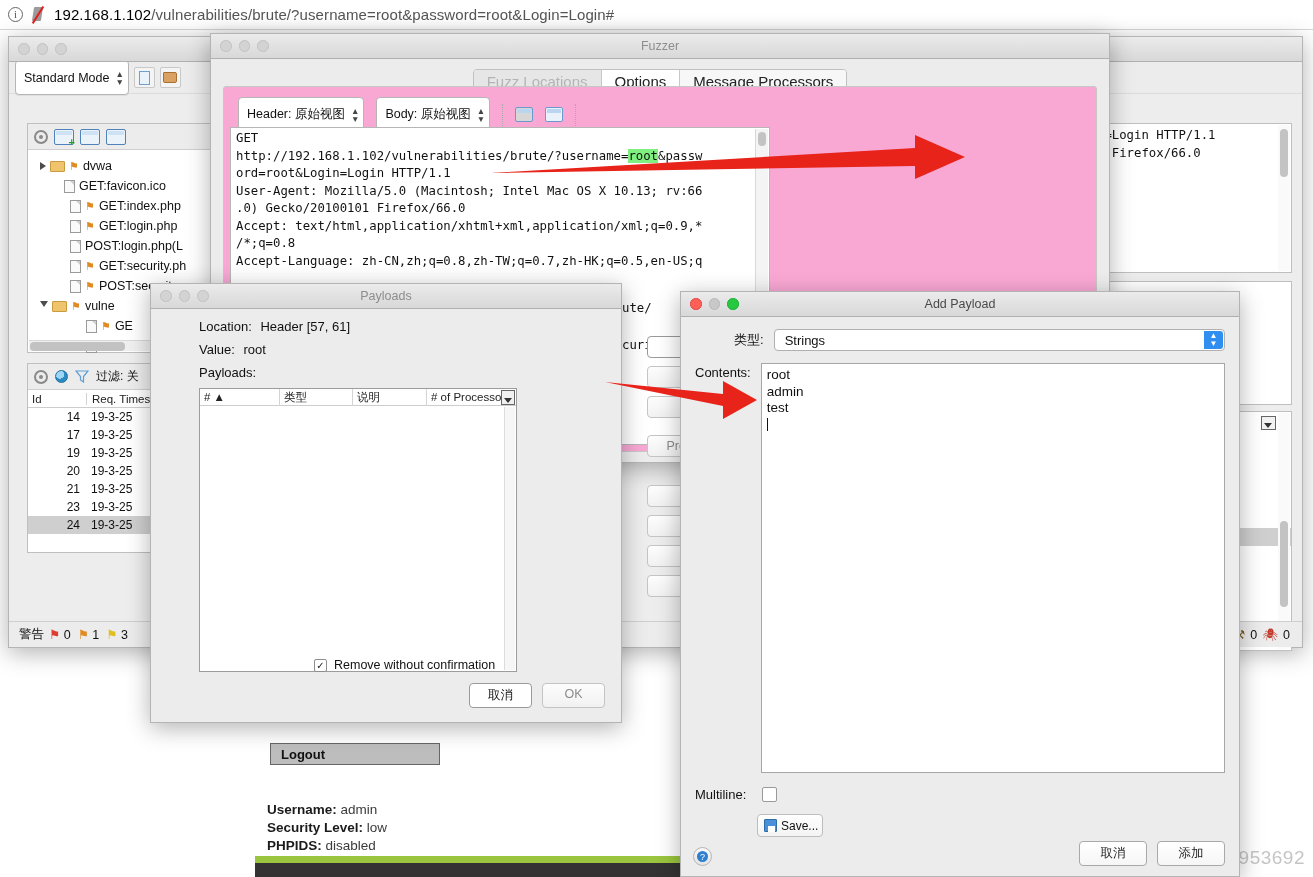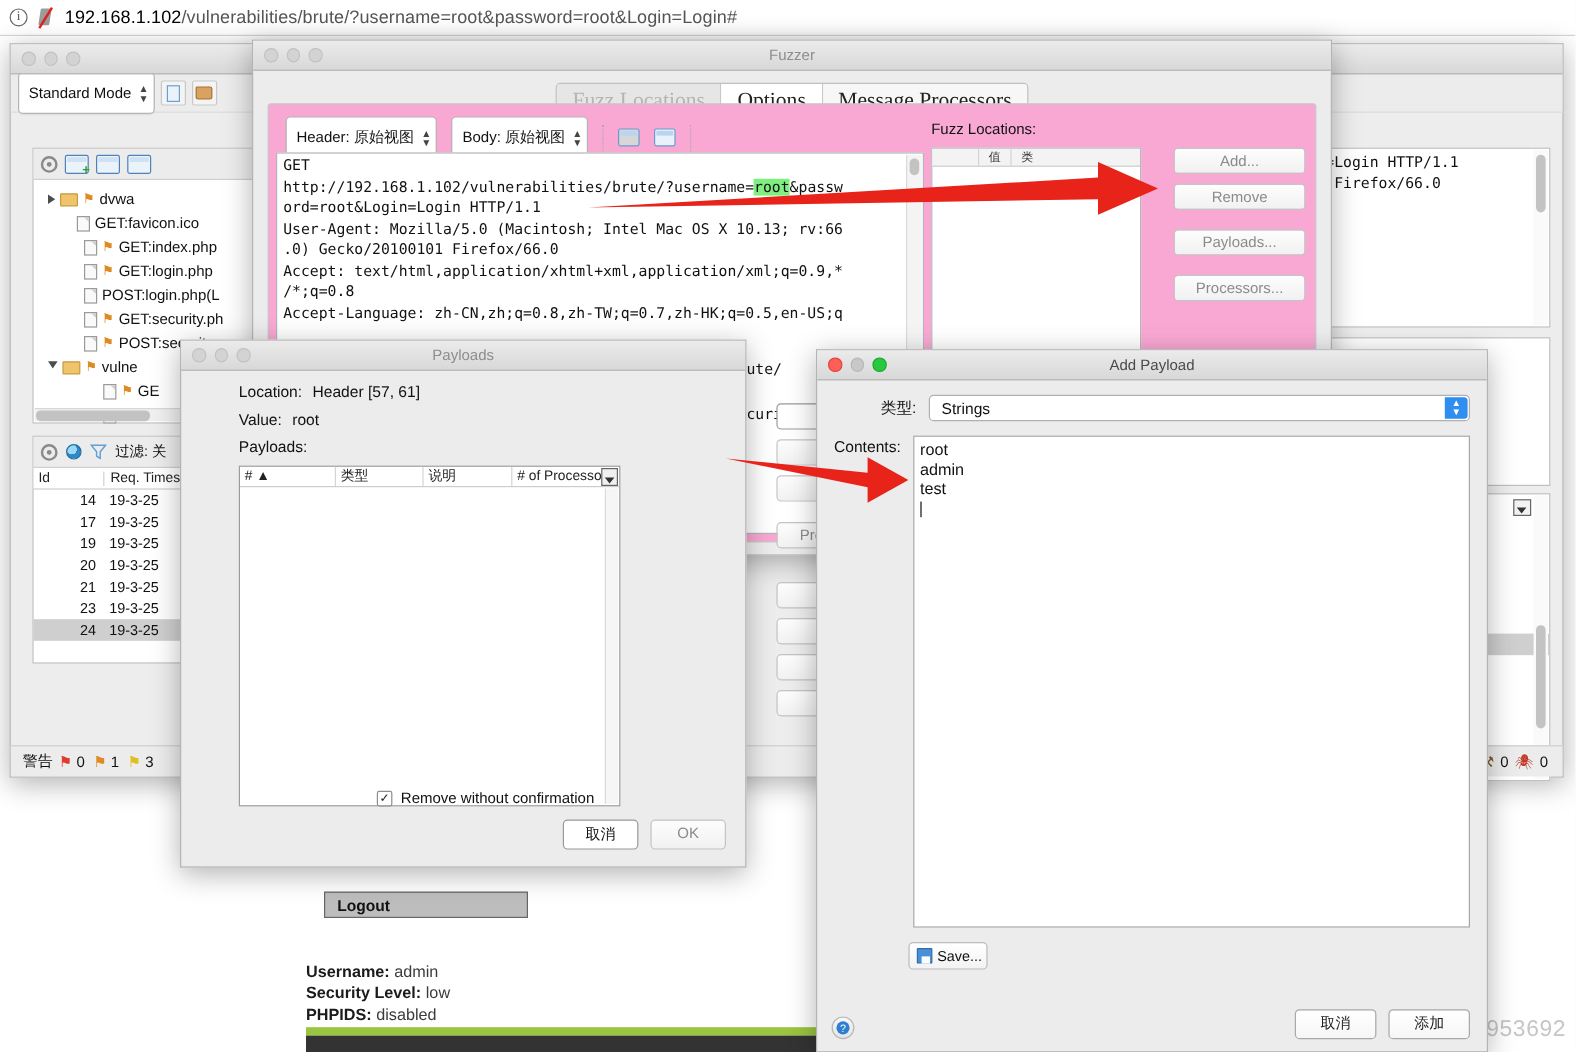--- a/index.html
+++ b/index.html
@@ -133,21 +133,21 @@
   
   .statusbar{ position:absolute; left:0; right:0; bottom:0; height:26px; background:#ececec;
     border-top:1px solid #cfcfcf; display:flex; align-items:center; font-size:12.5px; color:#111; }
   .sb-left{ display:flex; align-items:center; gap:5px; padding-left:10px; }
   .sb-right{ margin-left:auto; display:flex; align-items:center; gap:5px; padding-right:12px; }
 
   
   #fuzzer { left:210px; top:33px; width:900px; height:430px; }
   .tabs { display:flex; justify-content:center; margin-top:10px; }
   .tabstrip { display:flex; border:1px solid #c0c0c0; border-radius:4px; overflow:hidden; background:#f2f2f2; }
-  .tab { padding:3px 13px; font-size:18px; color:#222; border-right:1px solid #c8c8c8; background:#f7f7f7;font-family:Liberation Serif, serif;}
+  .tab { padding:3px 13px; font-size:15px; color:#222; border-right:1px solid #c8c8c8; background:#f7f7f7;}
   .tab:last-child{border-right:none;}
   .tab.disabled{ color:#b4b4b4; background:#e6e6e6;}
   .tab.active{ background:#ffffff;}
   .fz-inner { position:absolute; left:12px; top:52px; right:12px; bottom:10px;
     background:#f9a8d4; border:1px solid #c7c7c7; border-radius:3px; }
   .fz-controls{ display:flex; align-items:center; gap:12px; padding:10px 0 0 14px;}
   .view-btn{ width:18px;height:15px;border:1.5px solid #6b9ad0;background:#e9f2fb;border-radius:2px;position:relative;}
   .view-btn.on{ background:#d7d7d7; }
   .view-btn::before{content:"";position:absolute;left:1px;top:1px;right:1px;height:4px;background:#b9d5ef;}
   .dotted-sep{ width:1px; height:22px; border-left:1px dotted #aaa; }
@@ -206,21 +206,21 @@
   .help-btn{ position:absolute; left:12px; bottom:10px; width:19px;height:19px;border-radius:50%;
     background:linear-gradient(#f8f8f8,#e4e4e4); border:1px solid #b5b5b5; display:flex;align-items:center;justify-content:center;}
   .help-dot{ width:11px;height:11px;border-radius:50%;background:#2f7fd0;color:#fff;font-size:9px;display:flex;align-items:center;justify-content:center;}
   .ap-foot{ position:absolute; right:14px; bottom:10px; display:flex; gap:10px;}
   .ap-foot .btn{ width:68px; }
 
   
   #dvwa{ position:absolute; left:255px; top:725px; width:430px; height:152px; background:#fff; }
   .dv-logout{ margin:18px 0 0 15px; width:170px; height:22px; background:#bdbdbd; border:1px solid #666;
     display:flex; align-items:center; padding-left:10px; font-size:13px; font-weight:bold; color:#111;}
-  .dv-info{ margin:36px 0 0 0; font-size:13.5px; color:#3b3b3b; line-height:18px;}
+  .dv-info{ margin:36px 0 0 12px; font-size:13.5px; color:#3b3b3b; line-height:18px;}
   .dv-info b{ color:#1b1b1b; }
   .dv-green{ position:absolute; left:0; right:0; bottom:14px; height:7px; background:#9ac53e;}
   .dv-dark{ position:absolute; left:0; right:0; bottom:0; height:14px; background:#333;}
 
   
   .arrow{ position:absolute; pointer-events:none; }
 
   
   .wm{ position:absolute; right:8px; bottom:8px; font-size:19px; color:rgba(150,150,150,.55); letter-spacing:.5px; white-space:nowrap;}
 </style>
@@ -467,36 +467,20 @@
         <div class="dotted-sep"></div>
       </div>
 
       <div class="req-box">
         <div class="mono" id="fz-req" style="padding:2px 5px"><div>GET</div><div><span>http://192.168.1.102/vulnerabilities/brute/?username=</span><span class="hl">root</span><span>&amp;passw</span></div><div>ord=root&amp;Login=Login HTTP/1.1</div><div>User-Agent: Mozilla/5.0 (Macintosh; Intel Mac OS X 10.13; rv:66</div><div>.0) Gecko/20100101 Firefox/66.0</div><div>Accept: text/html,application/xhtml+xml,application/xml;q=0.9,*</div><div>/*;q=0.8</div><div>Accept-Language: zh-CN,zh;q=0.8,zh-TW;q=0.7,zh-HK;q=0.5,en-US;q</div></div>
         <div class="vscroll" style="width:13px;background:#f4f4f4;border-left:1px solid #d9d9d9">
           <div class="thumb" style="top:3px;height:14px"></div>
         </div>
       </div>
 
-      <div class="fz-right">
-        <div class="fz-lbl">Fuzz Locations:</div>
-        <div class="loc-table">
-          <div class="loc-head">
-            <span style="width:38px"></span>
-            <span style="border-left:1px solid #d4d4d4;padding-left:8px">值</span>
-            <span style="border-left:1px solid #d4d4d4;padding-left:8px;margin-left:8px">类</span>
-          </div>
-        </div>
-        <div class="fz-btns" id="fz-buttons">
-            <div class="btn">Add...</div>
-            <div class="btn">Remove</div>
-            <div class="btn" style="margin-top: 16px;">Payloads...</div>
-            <div class="btn" style="margin-top: 16px;">Processors...</div>
-          </div>
-      </div>
     </div>
   </div>
 
   <div class="mono" style="position:absolute;left:622px;top:300px;width:62px;color:#111;z-index:5">ute/</div>
   <div class="mono" style="position:absolute;left:622px;top:337px;width:70px;color:#111;z-index:5">curity=1</div>
 
   <div class="win" id="payloads" style="z-index:20">
     <div class="titlebar">
       <div class="lights">
         <div class="lt"></div>
@@ -562,20 +546,24 @@
           <span>Strings</span>
           <span class="blue">▲<br>▼</span>
         </div>
       </div>
       <div class="ap-contents">
         <span class="ap-lbl" style="padding-top:2px">Contents:</span>
         <div class="ap-text"><span id="ap-val">root
 admin
 test</span><br><span class="caret"></span></div>
       </div>
+      <div class="ap-multi">
+        <span>Multiline:</span>
+        <span class="ap-chk"></span>
+      </div>
       <div class="save-btn">
         <span class="floppy"></span>
         <span>Save...</span>
       </div>
     </div>
     <div class="help-btn">
         <span class="help-dot">?</span>
       </div>
     <div class="ap-foot">
       <div class="btn enabled">取消</div>

